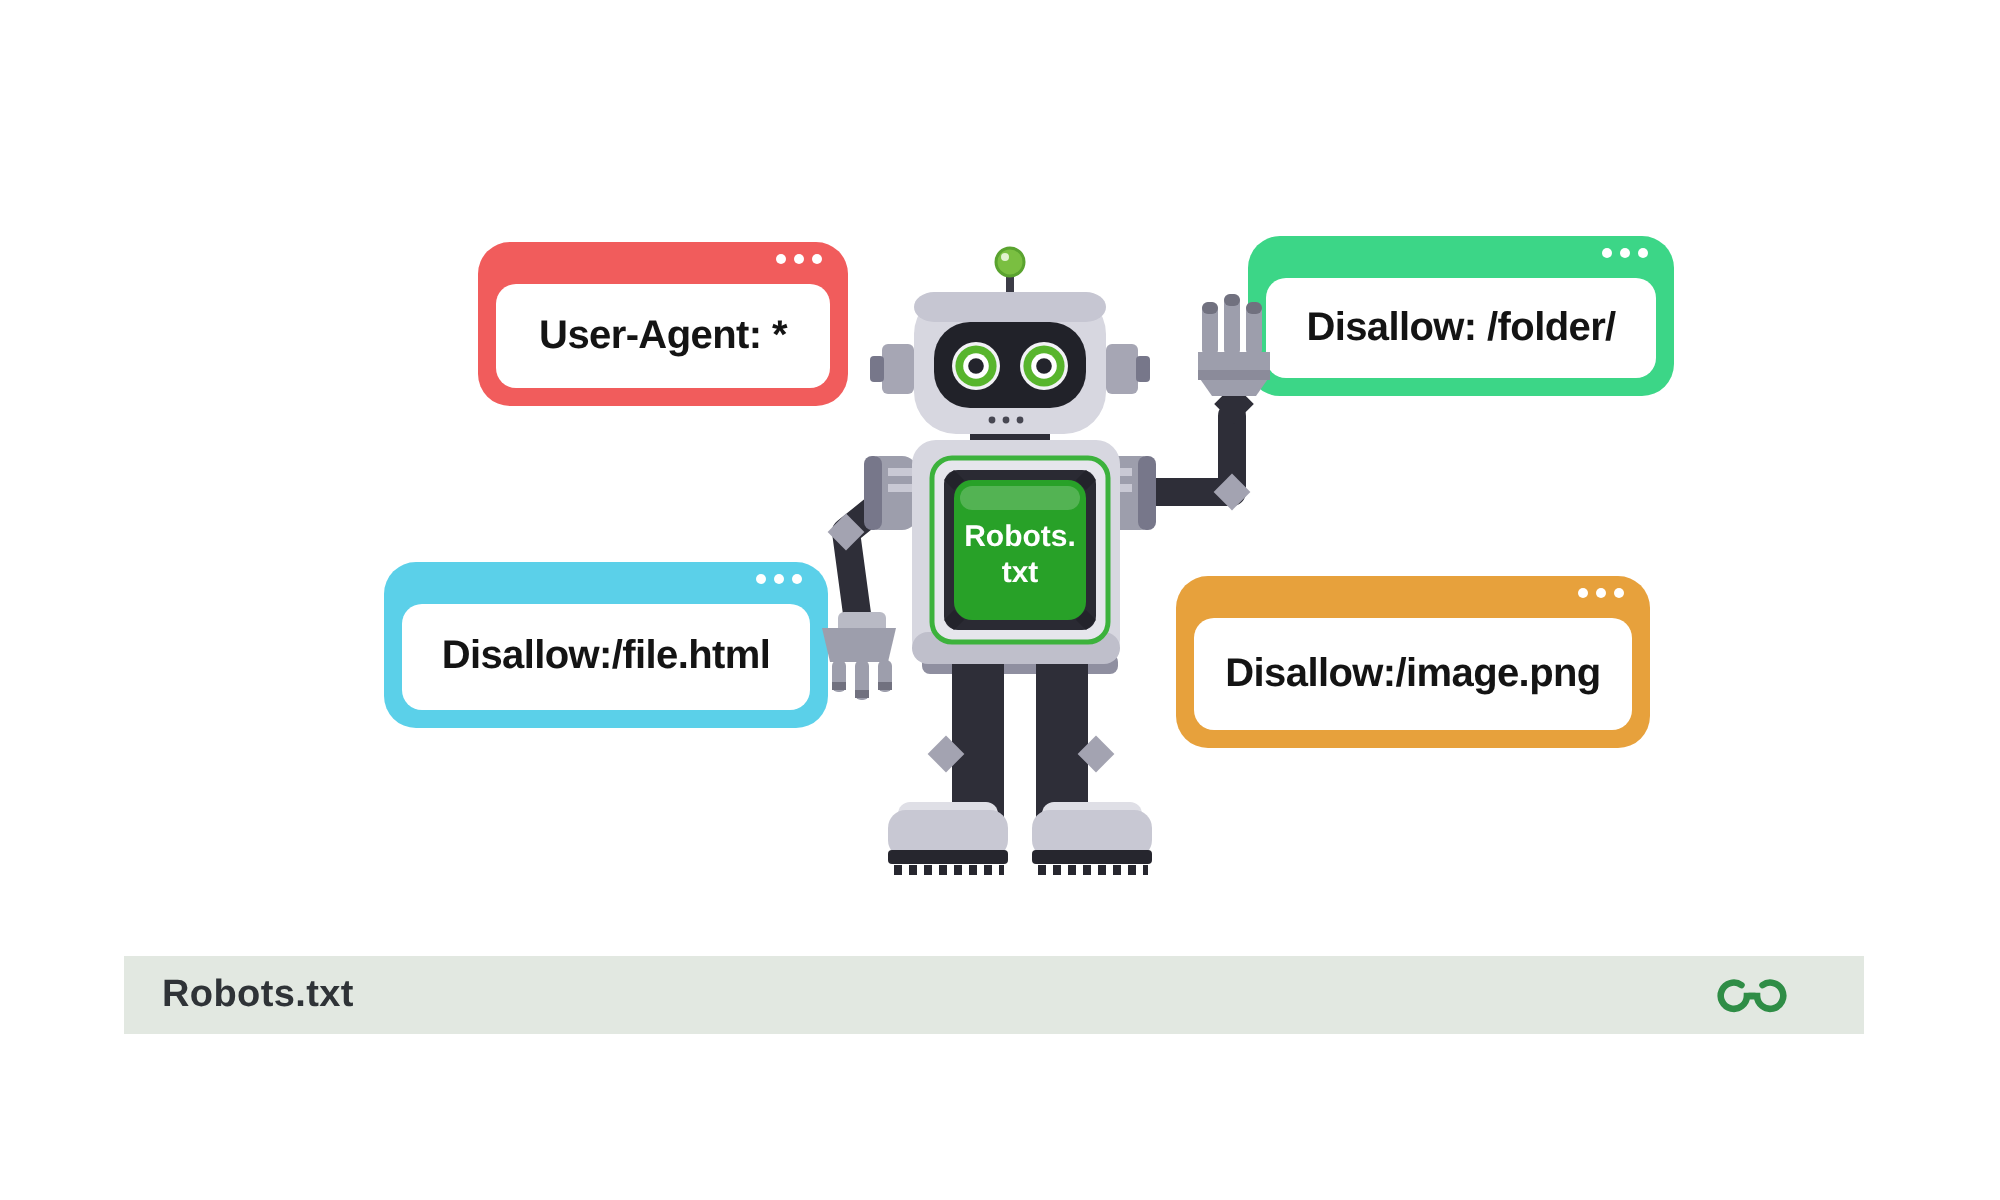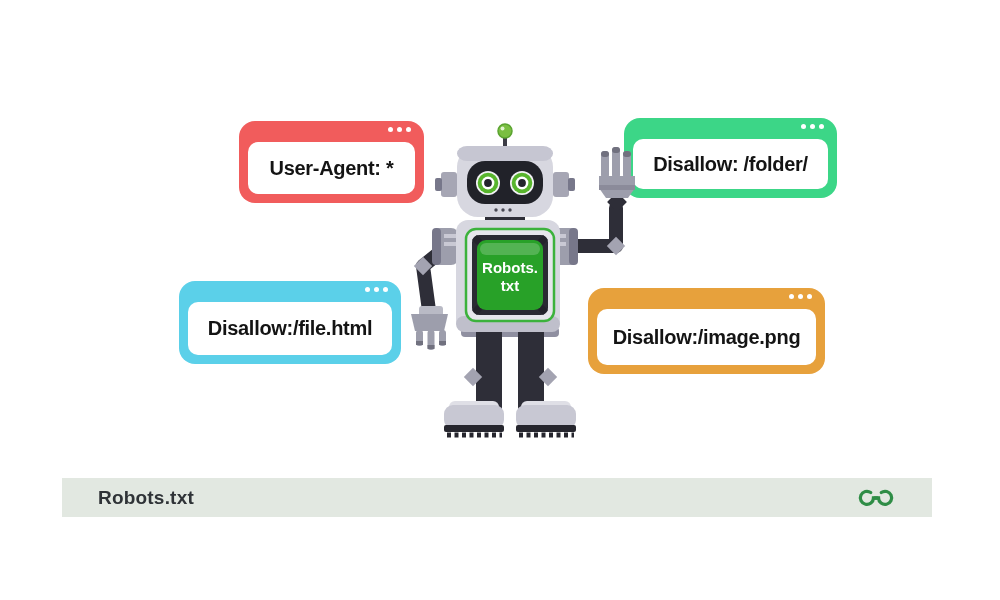--- a/index.html
+++ b/index.html
@@ -12,28 +12,28 @@
   .callout{position:absolute;border-radius:16px;z-index:2;}
   .callout .dots{position:absolute;top:6px;right:13px;display:flex;gap:4px;}
   .callout .dot{width:5px;height:5px;border-radius:50%;background:currentColor;}
   .callout .body{
     position:absolute;left:9px;right:9px;top:21px;bottom:9px;background:#ffffff;
     border-radius:10px;display:flex;align-items:center;justify-content:center;
   }
   .callout .label{font-weight:700;font-size:20px;letter-spacing:-0.3px;white-space:nowrap;}
   .co-red   {left:239px;top:121px;width:185px;height:82px;}
   .co-green {left:624px;top:118px;width:213px;height:80px;}
-  .co-cyan  {left:179px;top:281px;width:222px;height:83px;}
+  .co-cyan  {left:192px;top:281px;width:222px;height:83px;}
   .co-orange{left:588px;top:288px;width:237px;height:86px;text-align:right;}
   
   .robot-svg{position:absolute;left:400px;top:115px;width:250px;height:330px;z-index:5;overflow:visible;}
   .robot-svg text{font-family:"Liberation Sans","DejaVu Sans",sans-serif;font-weight:700;}
   
   .footer{position:absolute;left:62px;top:478px;width:870px;height:39px;display:flex;align-items:center;z-index:1;}
-  .footer .title{margin-left:36px;font-size:19px;font-weight:700;letter-spacing:0.2px;}
+  .footer .title{margin-left:19px;font-size:19px;font-weight:700;letter-spacing:0.2px;}
   .footer .logo{margin-left:auto;margin-right:36px;width:40px;height:20px;display:block;}
 </style>
 </head>
 <body>
 
 <div class="stage">
 
   <div class="callout co-green" style="background-color: rgb(60, 214, 135);">
     <div class="dots" style="color: rgb(255, 255, 255);">
       <span class="dot"></span>

